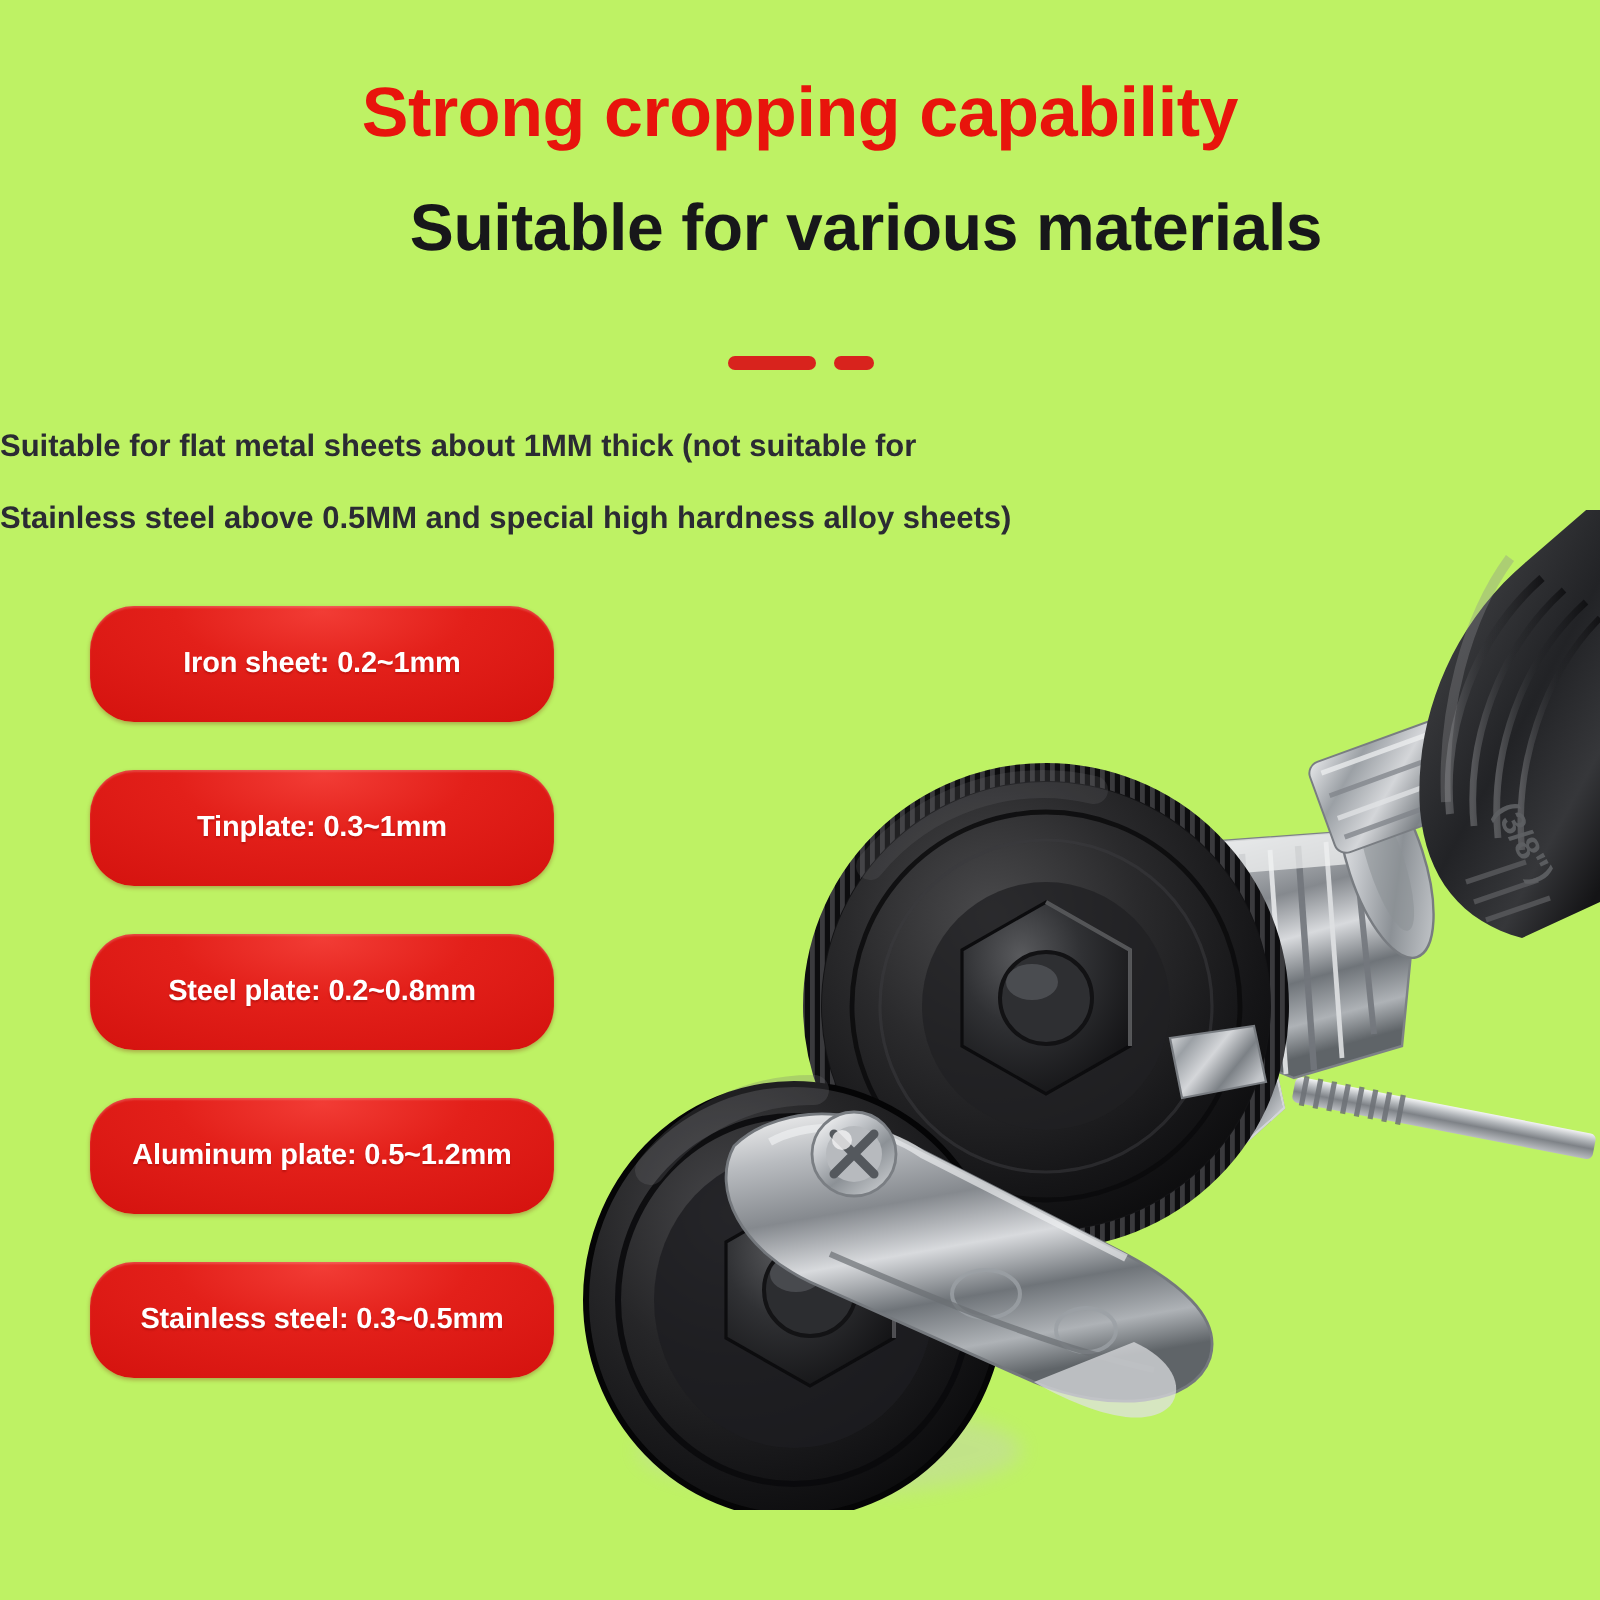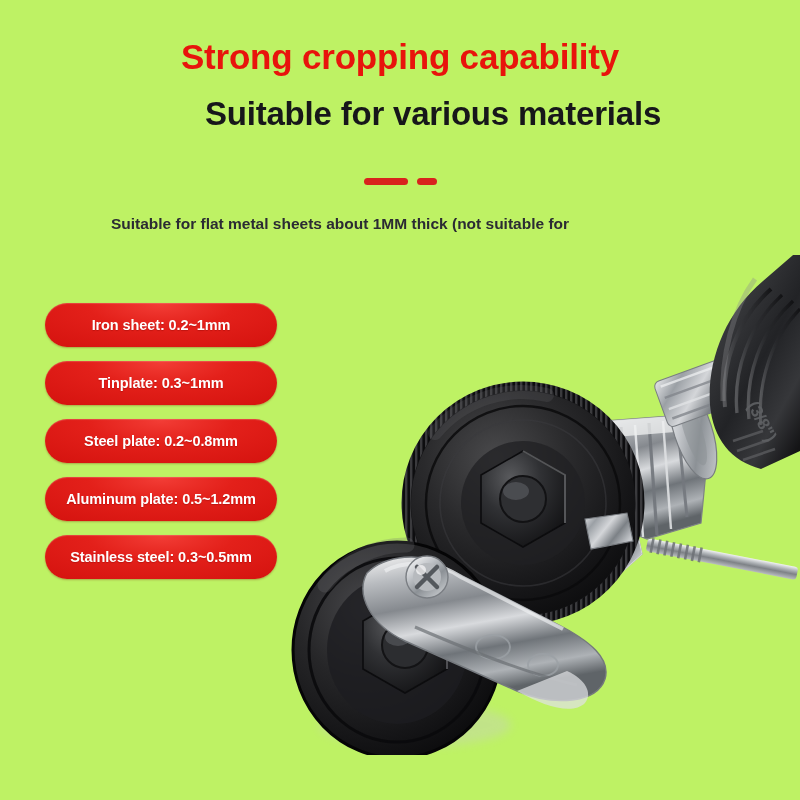--- a/index.html
+++ b/index.html
@@ -27,29 +27,29 @@
   
   .divider{
     position:absolute;top:178px;left:0;width:800px;
     display:flex;justify-content:center;align-items:center;gap:9px;
   }
   .dash-long{width:44px;height:7px;border-radius:4px;background:#d8231d;}
   .dash-short{width:20px;height:7px;border-radius:4px;background:#d8231d;}
 
   
   .body-copy{
-    position:absolute;left:0;top:206px;width:680px;text-align:center;
+    position:absolute;left:0;top:206px;width:680px;text-align:left;
     color:#2b2b33;font-size:15.5px;font-weight:bold;line-height:36px;
   }
   .body-copy div{white-space:nowrap;}
 
   
   .pill-stack{position:absolute;left:45px;top:303px;width:232px;}
   .pill{
-    position:relative;width:232px;height:44px;margin-bottom:14px;
+    position:relative;width:232px;height:58px;margin-bottom:24px;
     border-radius:22px;
     background:
       radial-gradient(ellipse 75% 120% at 50% 5%, #f23c35 0%, #e3201a 42%, #d5130f 100%);
     box-shadow:0 1px 2px rgba(120,0,0,.30), inset 0 1px 1px rgba(255,255,255,.18);
     display:flex;align-items:center;justify-content:center;
     box-sizing:border-box;padding:0 10px;
   }
   .pill span{
     color:#ffffff;font-size:14.5px;font-weight:bold;
     letter-spacing:-0.1px;white-space:nowrap;
@@ -68,20 +68,21 @@
   <div class="hd-main">Strong cropping capability</div>
   <div class="hd-sub">Suitable for various materials</div>
 
   <div class="divider">
     <span class="dash-long"></span>
     <span class="dash-short"></span>
   </div>
 
   <div class="body-copy">
     <div>Suitable for flat metal sheets about 1MM thick (not suitable for</div>
+    <div>Stainless steel above 0.5MM and special high hardness alloy sheets)</div>
   </div>
 
   <div class="pill-stack">
     <div class="pill">
       <span>Iron sheet: 0.2~1mm</span>
     </div>
     <div class="pill">
       <span>Tinplate: 0.3~1mm</span>
     </div>
     <div class="pill">

